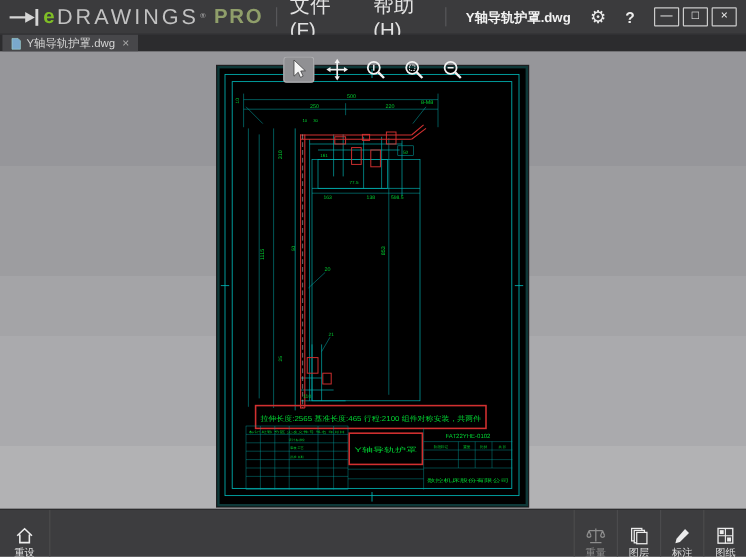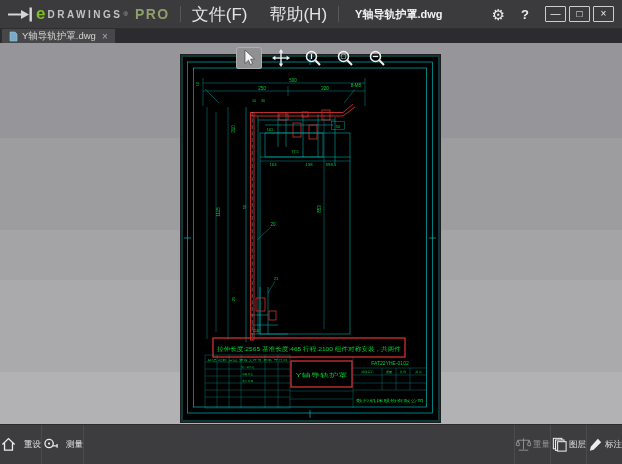--- a/index.html
+++ b/index.html
@@ -4,23 +4,23 @@
 <style>
   html,body{margin:0;padding:0;width:622px;height:464px;overflow:hidden;
     font-family:"Liberation Sans",sans-serif;background:#a2a2a4;}
   .app{position:relative;width:622px;height:464px;}
 
   
   .titlebar{position:absolute;top:0;left:0;right:0;height:28px;background:#3b3b3d;
     border-bottom:1px solid #2e2e30;display:flex;align-items:center;color:#ddd;}
   .logo{display:flex;align-items:center;padding:0 10px 0 7px;white-space:nowrap;}
   .logo .e{color:#7fbe26;font-weight:bold;font-size:17px;margin:0 2px 0 3px;}
-  .logo .brand{color:#c2c2c2;font-size:10px;letter-spacing:2.5px;font-weight:bold;}
+  .logo .brand{color:#c2c2c2;font-size:18px;letter-spacing:2.5px;font-weight:normal;}
   .logo .reg{color:#b5b5b5;font-size:6px;vertical-align:super;margin-left:1px;}
-  .logo .pro{color:#8f9e6a;font-size:14px;letter-spacing:1.5px;font-weight:bold;margin-left:7px;}
+  .logo .pro{color:#8f9e6a;font-size:17px;letter-spacing:1.5px;font-weight:bold;margin-left:7px;}
   .vdiv{width:1px;height:16px;background:#57575a;}
   .menu{display:flex;align-items:center;}
   .menu span{padding:0 11px;font-size:17px;color:#e2e2e2;cursor:default;}
   .doc-title{font-size:11px;color:#f2f2f2;padding:0 16px;font-weight:bold;white-space:nowrap;}
   .tb-right{margin-left:auto;display:flex;align-items:center;gap:16px;padding-right:8px;}
   .gear{font-size:15px;color:#ececec;line-height:1;}
   .help{font-size:13px;color:#ececec;font-weight:bold;}
   .winbtns{display:flex;gap:3px;}
   .winbtn{width:19px;height:14px;border:1px solid #cccccc;border-radius:1px;background:#3b3b3d;
     display:flex;align-items:center;justify-content:center;font-size:10px;color:#f0f0f0;line-height:1;}
@@ -40,21 +40,21 @@
   .canvas svg{display:block;}
 
   
   .view-toolbar{position:absolute;left:236px;top:4px;display:flex;gap:6px;}
   .vt-btn{width:26px;height:22px;display:flex;align-items:center;justify-content:center;border-radius:3px;}
   .vt-btn.active{background:#909093;box-shadow:inset 0 0 0 1px #aeaeb1;}
 
   
   .bottombar{position:absolute;bottom:0;left:0;right:0;height:39px;background:#3d3d3f;
     border-top:1px solid #2c2c2e;display:flex;align-items:stretch;}
-  .bb-btn{width:41px;display:flex;flex-direction:row;align-items:center;justify-content:space-between;
+  .bb-btn{width:41px;display:flex;flex-direction:column;align-items:center;justify-content:flex-end;
     gap:1px;border-right:1px solid #4b4b4d;}
   .bb-btn .lbl{font-size:8.5px;color:#e0e0e0;line-height:1;}
   .bb-btn.disabled .lbl{color:#8b8b8b;}
   .bb-spacer{flex:1;}
   .bb-right .bb-btn{border-right:none;border-left:1px solid #4b4b4d;width:35px;}
 </style>
 </head>
 <body>
 
 <div class="app">
@@ -286,28 +286,20 @@
     </div>
   </div>
 
   <footer class="bottombar">
     <div class="bb-btn">
       <svg width="17" height="17" viewBox="0 0 18 18">
         <path d="M2.5 9 L9 2.8 L15.5 9 M4.8 7.8 V15 H13.2 V7.8" fill="none" stroke="#ececec" stroke-width="1.4"></path>
       </svg>
       <span class="lbl">重设</span>
     </div>
-    <div class="bb-btn">
-      <svg width="17" height="17" viewBox="0 0 18 18">
-        <circle cx="7.5" cy="8" r="4.4" fill="none" stroke="#ececec" stroke-width="1.4"></circle>
-        <circle cx="7.5" cy="8" r="1.2" fill="#ececec"></circle>
-        <path d="M11.6 10.5 H16 M16 8.5 V12.5" fill="none" stroke="#ececec" stroke-width="1.3"></path>
-      </svg>
-      <span class="lbl">测量</span>
-    </div>
     <div class="bb-spacer"></div>
     <div class="bb-right" style="display:flex">
       <div class="bb-btn disabled">
         <svg width="17" height="17" viewBox="0 0 18 18">
           <g fill="none" stroke="#8d8d8d" stroke-width="1.1">
             <line x1="9" y1="2.5" x2="9" y2="14"></line>
             <line x1="4" y1="15" x2="14" y2="15"></line>
             <line x1="3" y1="4.5" x2="15" y2="4.5"></line>
             <path d="M3 4.5 L1.2 9 M3 4.5 L4.8 9 M1.2 9 a1.9 1.9 0 0 0 3.6 0"></path>
             <path d="M15 4.5 L13.2 9 M15 4.5 L16.8 9 M13.2 9 a1.9 1.9 0 0 0 3.6 0"></path>
@@ -322,16 +314,26 @@
           <rect x="7" y="6" width="9" height="10" fill="#3d3d3f" stroke="#ececec" stroke-width="1.1"></rect>
         </svg>
         <span class="lbl">图层</span>
       </div>
       <div class="bb-btn">
         <svg width="17" height="17" viewBox="0 0 18 18">
           <path d="M11.5 3 L15 6.5 L7 14.5 L3 15.5 L4 11.5 Z" fill="#ececec"></path>
         </svg>
         <span class="lbl">标注</span>
       </div>
+      <div class="bb-btn">
+        <svg width="17" height="17" viewBox="0 0 18 18">
+          <rect x="2.5" y="2.5" width="13" height="13" fill="none" stroke="#ececec" stroke-width="1.2"></rect>
+          <line x1="9" y1="2.5" x2="9" y2="15.5" stroke="#ececec" stroke-width="1"></line>
+          <line x1="2.5" y1="9" x2="15.5" y2="9" stroke="#ececec" stroke-width="1"></line>
+          <rect x="4" y="4" width="3.5" height="3.5" fill="#ececec"></rect>
+          <rect x="10.5" y="10.5" width="3.5" height="3.5" fill="#ececec"></rect>
+        </svg>
+        <span class="lbl">图纸</span>
+      </div>
     </div>
   </footer>
 
 </div>
 
 </body></html>

